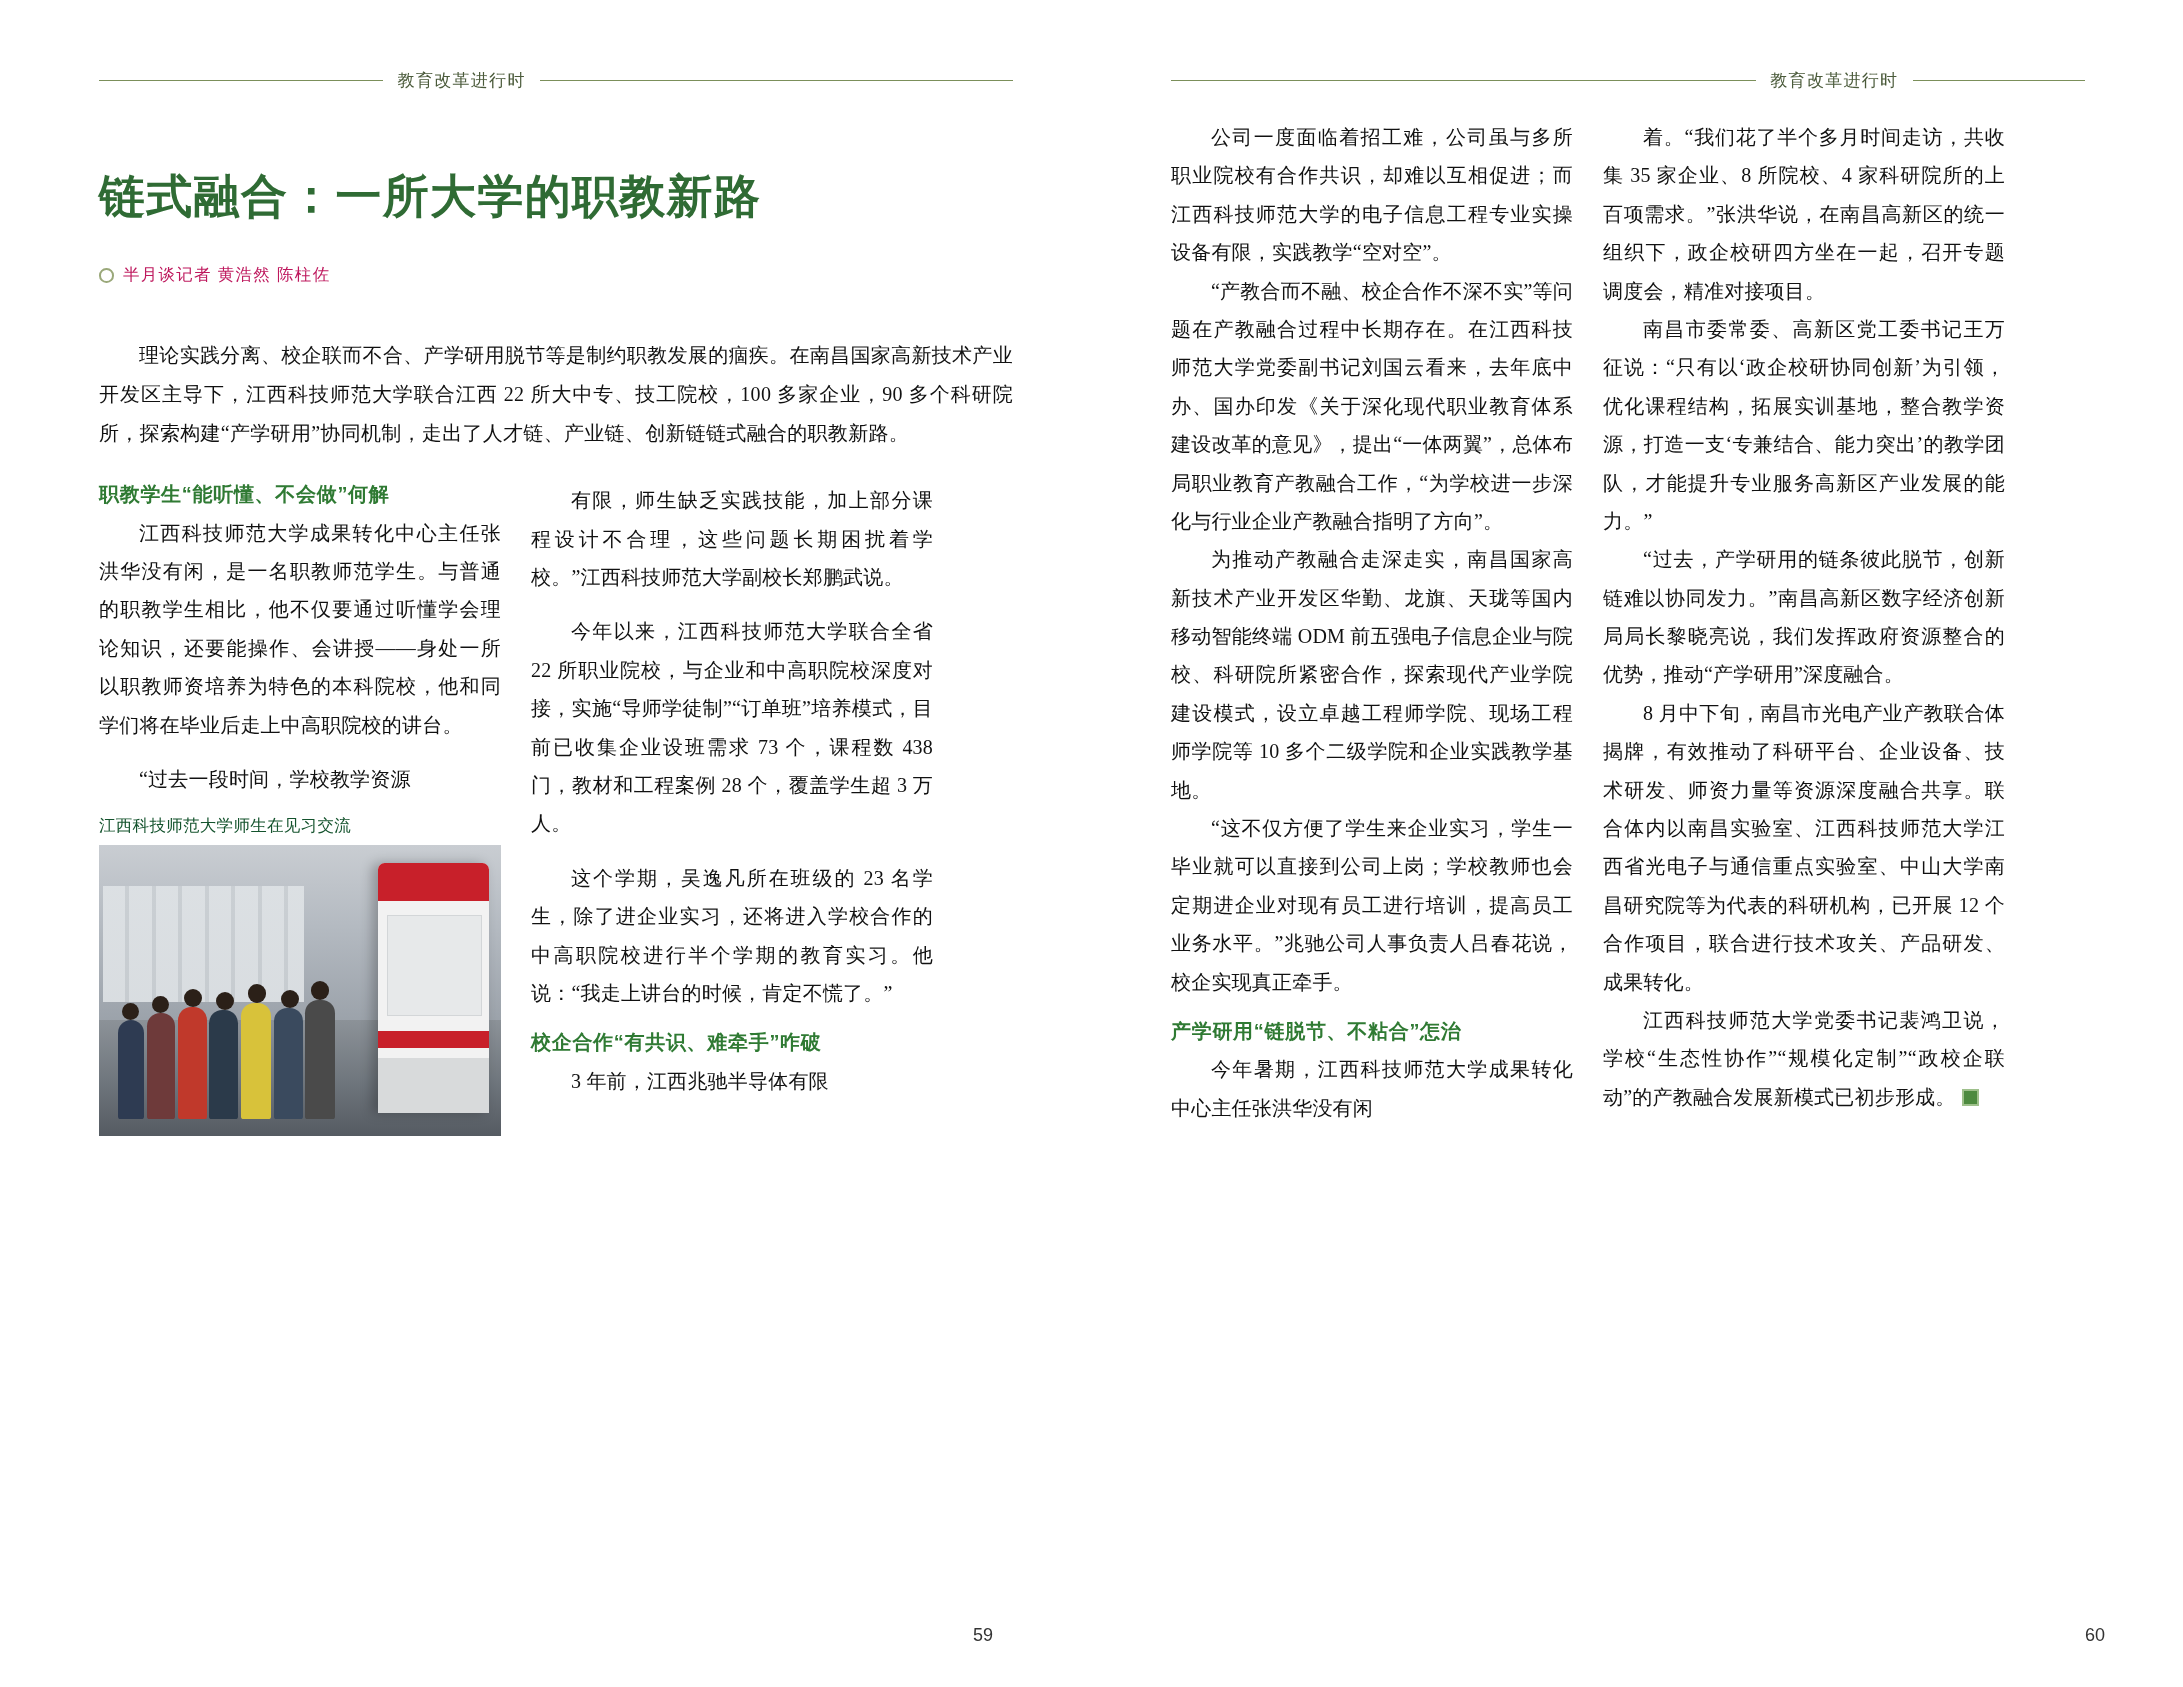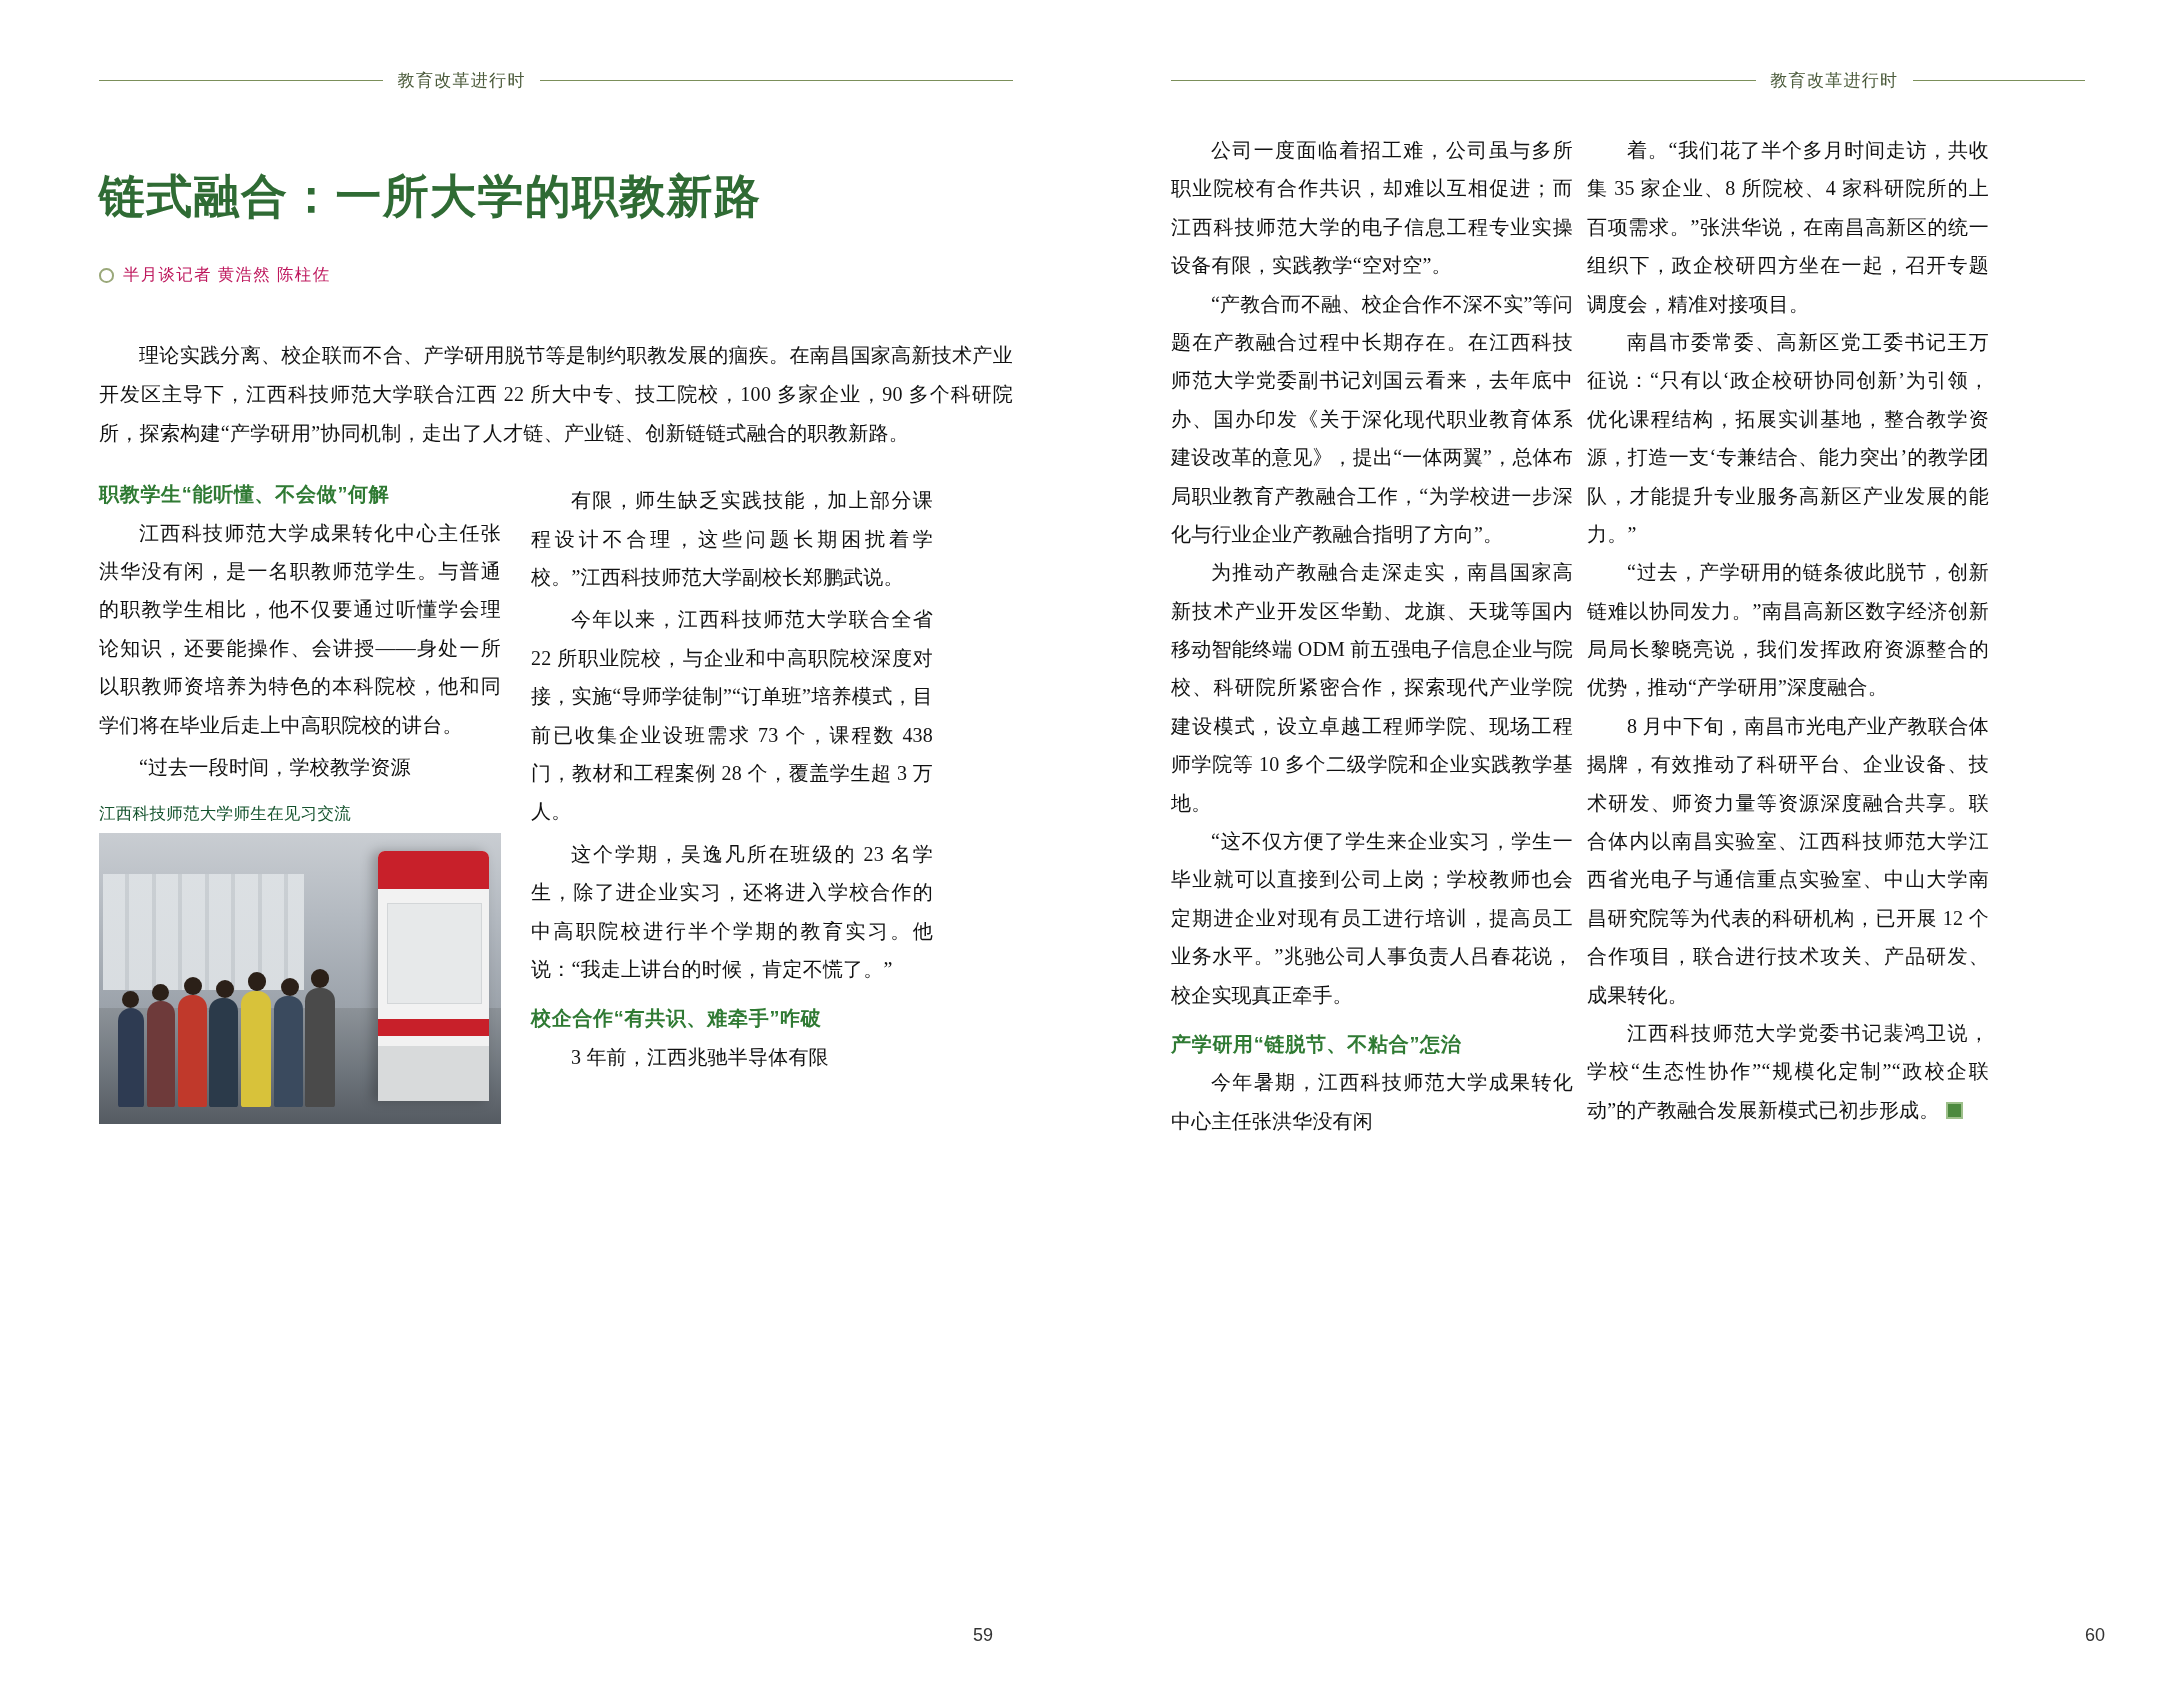--- a/index.html
+++ b/index.html
@@ -34,21 +34,21 @@
   
   .lede{margin-top:50px;font-size:20px;line-height:1.95;text-align:justify;
     text-justify:inter-ideograph;letter-spacing:0.3px;}
   .lede p{margin:0;text-indent:2em;}
 
   
   .cols2{position:relative;margin-top:28px;display:flex;gap:30px;}
   .col{width:402px;}
   .col p{margin:0 0 0 0;text-indent:2em;font-size:20px;line-height:1.92;
     text-align:justify;text-justify:inter-ideograph;letter-spacing:0.2px;}
-  .col p + p{margin-top:4px;}
+  .col p + p{margin-top:16px;}
   .subhead{font-size:20px;font-weight:bold;color:#2f7a33;letter-spacing:0.7px;margin:0 0 5.3px 0;
     font-family:"Liberation Sans","DejaVu Sans",sans-serif;}
   .subhead.tight{margin-top:17px;}
 
   
   .figure{margin-top:17px;width:402px;}
   .figcap{font-size:16.5px;color:#14532d;margin-bottom:8px;letter-spacing:0.3px;
     font-family:"Liberation Sans","DejaVu Sans",sans-serif;}
   .photo{position:relative;width:402px;height:291px;overflow:hidden;background:#5d6470;}
   .photo .wall{position:absolute;left:0;top:0;width:100%;height:62%;
@@ -62,21 +62,21 @@
   .photo .kiosk .top{position:absolute;left:0;top:0;width:100%;height:38px;background:#c8202a;
     border-radius:6.6px 6.6px 0 0;}
   .photo .kiosk .screen{position:absolute;left:9.3px;top:52px;width:93px;height:99px;background:#e7e9ea;border:1.3px solid #d3d6d8;}
   .photo .kiosk .band{position:absolute;left:0;bottom:26%;width:100%;height:17px;background:#c8202a;}
   .photo .kiosk .base{position:absolute;left:0;bottom:0;width:100%;height:22%;background:#d8dadb;}
   .photo .crowd{position:absolute;left:18.5px;bottom:6%;width:218px;height:54%;}
   .photo .p{position:absolute;bottom:0;border-radius:13.2px 13.2px 2.6px 2.6px;}
   .photo .head{position:absolute;border-radius:50%;background:#2b2018;}
 
   
-  .cols2r{display:flex;gap:14px;margin-top:31px;}
+  .cols2r{display:flex;gap:30px;margin-top:18px;}
   .colr{width:402px;}
   .colr p{margin:0;text-indent:2em;font-size:20px;line-height:1.92;
     text-align:justify;text-justify:inter-ideograph;letter-spacing:0.2px;}
 
   .endmark{display:inline-block;width:17px;height:17px;background:#4d8a3f;
     border:2px solid #9ec08b;box-sizing:border-box;vertical-align:-2px;margin-left:6.6px;}
 
   .folio{position:absolute;bottom:41px;font-size:18px;color:#333;
     font-family:"Liberation Sans","DejaVu Sans",sans-serif;}
   .folio.l{right:99px;}

